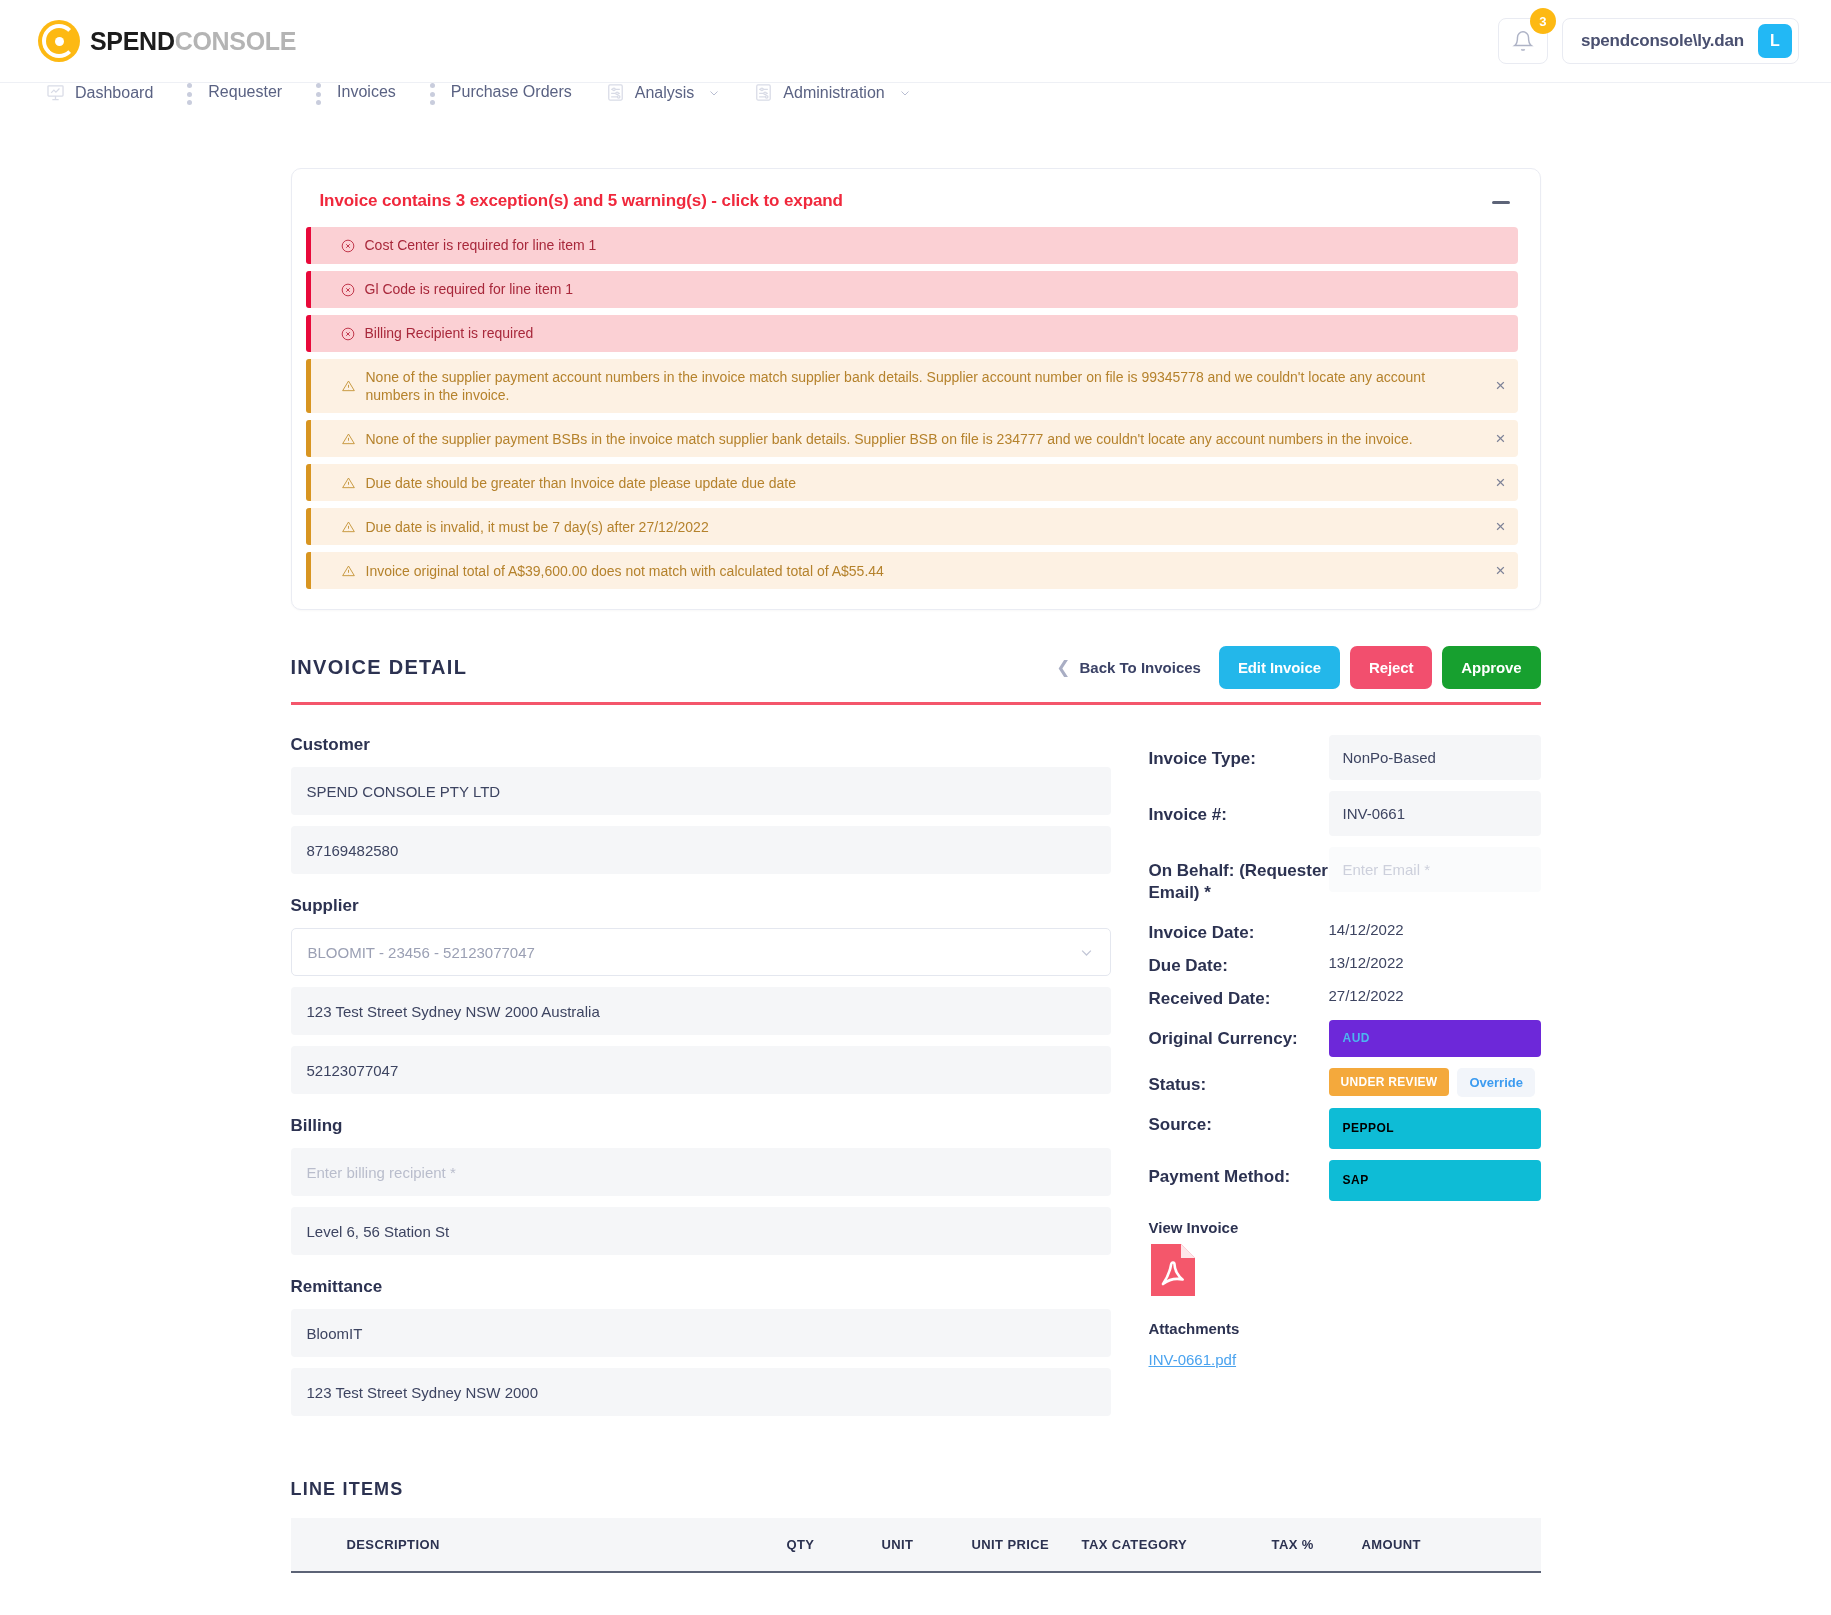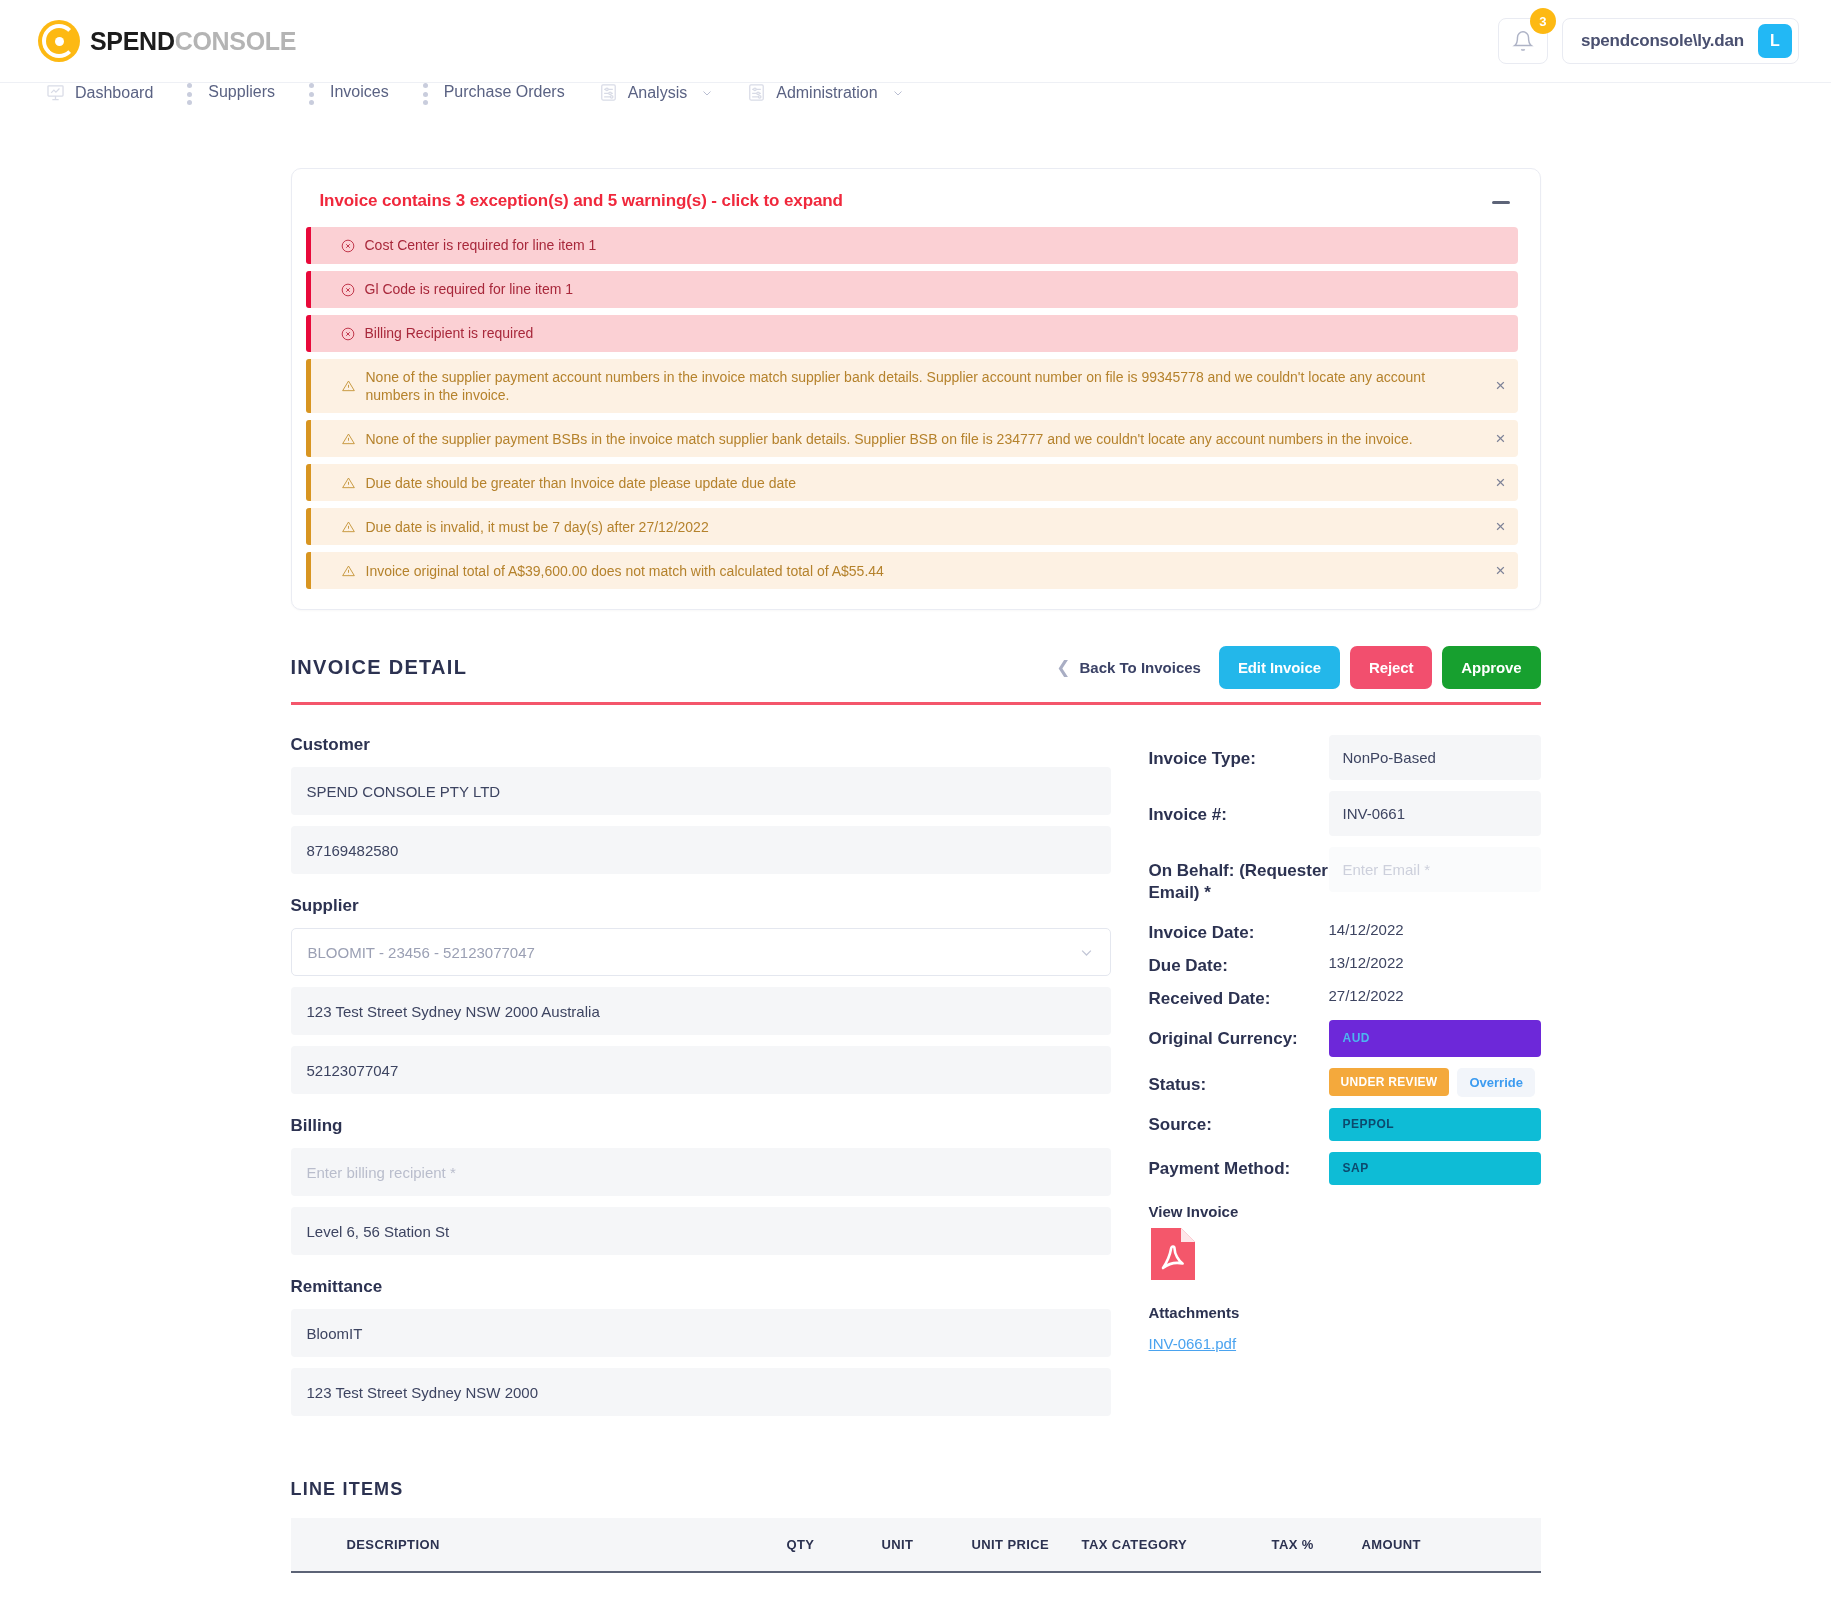--- a/index.html
+++ b/index.html
@@ -204,23 +204,23 @@
   .status-wrap { flex: 1; display: flex; align-items: center; gap: 8px; }
   .badge-review {
     background: #f4a93c; color: #fff; padding: 7px 12px; border-radius: 4px;
     font-size: 12px; font-weight: bold; letter-spacing: .3px;
   }
   .badge-override {
     background: #f2f5fa; color: #3c9bf0; padding: 7px 12px; border-radius: 5px;
     font-size: 13px; font-weight: bold;
   }
   .bar-cyan {
-    flex: 1; background: #0ebcd6; border-radius: 4px; height: 33px;
+    flex: 1; background: #0ebcd6; border-radius: 4px; height: 41px;
     display: flex; align-items: center; padding: 0 14px;
-    color: #0c4a6e; font-size: 12px; font-weight: bold; letter-spacing: .5px;
+    color: #000000; font-size: 12px; font-weight: bold; letter-spacing: .5px;
   }
   .sub-label { font-size: 15px; font-weight: bold; color: #2c3251; margin: 18px 0 6px 0; }
   .pdf-ico { width: 48px; height: 56px; }
   .attach-link { font-size: 15px; color: #4aa3ef; margin-top: 8px; display:inline-block; }
 
   
   .li-title {
     font-size: 18px; font-weight: bold; letter-spacing: 1.2px; color: #2c3251;
     margin: 52px 0 18px 0;
   }
@@ -273,21 +273,21 @@
     </svg>
     <span>Dashboard</span>
   </div>
 
   <div class="kebab">
       <i></i>
       <i></i>
       <i></i>
     </div>
   <div class="nav-item">
-    <span>Suppliers</span>
+    <span>Requester</span>
   </div>
 
   <div class="kebab">
       <i></i>
       <i></i>
       <i></i>
     </div>
   <div class="nav-item">
     <span>Invoices</span>
   </div>

